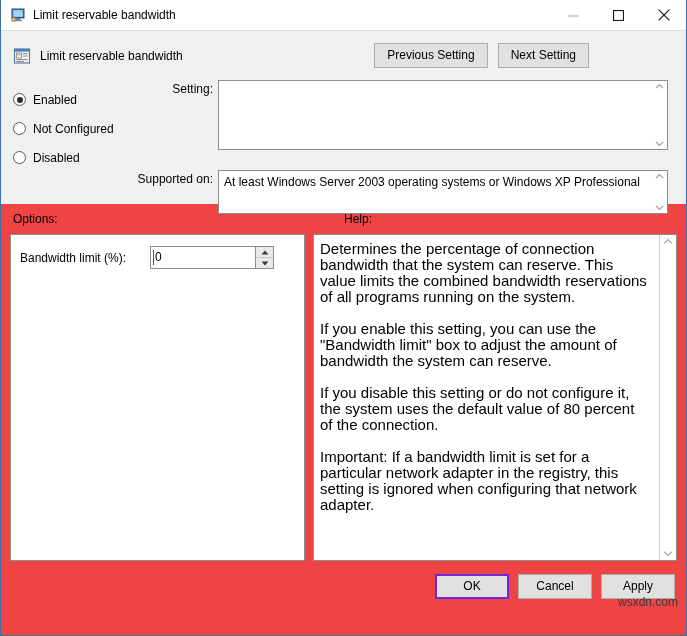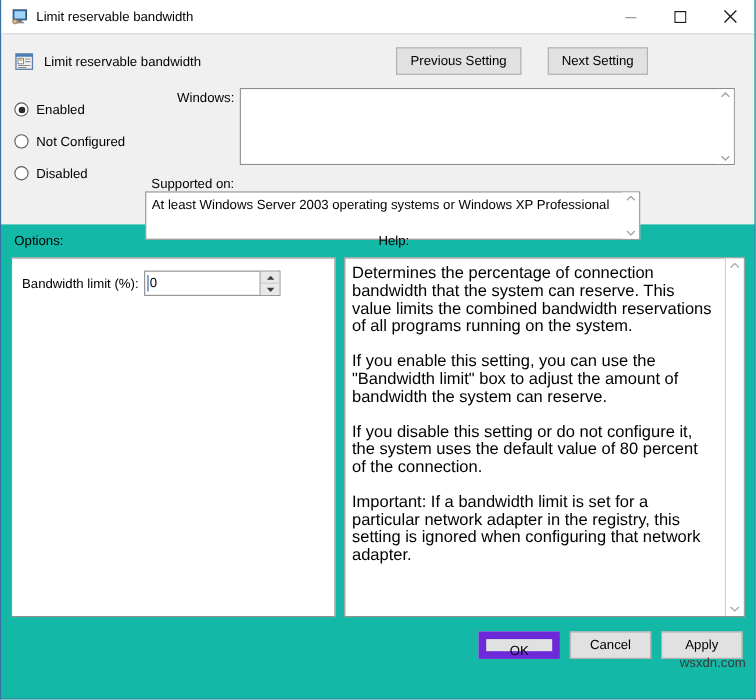--- a/index.html
+++ b/index.html
@@ -10,21 +10,21 @@
   body {
     font-family: "Liberation Sans", sans-serif;
     -webkit-font-smoothing: antialiased;
   }
 
   .window {
     position: relative;
     width: 687px;
     height: 636px;
     box-sizing: border-box;
-    background: #14b8a6;
+    background: #ef4444;
     border: 1px solid #3a6ea5;
     border-top: none;
     overflow: hidden;
   }
 
   
   .titlebar {
     position: relative;
     height: 30px;
     background: #ffffff;
@@ -77,21 +77,21 @@
     display: block;
   }
   .header-title {
     font-size: 12px;
     color: #000;
     white-space: nowrap;
   }
   .header-spacer { flex: 1 1 auto; }
   .hdr-buttons {
     display: flex;
-    gap: 24px;
+    gap: 10px;
     margin-right: 97px;
   }
   .btn {
     font-family: "Liberation Sans", sans-serif;
     font-size: 12px;
     color: #000;
     background: #e1e1e1;
     border: 1px solid #adadad;
     padding: 0 12px;
     height: 25px;
@@ -201,21 +201,21 @@
   #comment-box {
     width: 450px;
     height: 70px;
     margin-left: 5px;
   }
   #supported-box {
     width: 450px;
     height: 44px;
     margin-left: 5px;
   }
-  .supported-row { margin-top: 8px; flex-direction: column; }
+  .supported-row { margin-top: 20px; }
 
   
   .sectionlabels {
     position: relative;
     height: 30px;
   }
   .lbl-options {
     position: absolute;
     left: 12px;
     top: 8px;
@@ -281,21 +281,21 @@
   
   .opt-row {
     display: flex;
     align-items: center;
     padding: 11px 0 0 9px;
   }
   .opt-label {
     font-size: 12px;
     color: #000;
     white-space: nowrap;
-    margin-right: 5px;
+    margin-right: 24px;
   }
   .spinner {
     display: flex;
     border: 1px solid #8d8d8d;
     background: #ffffff;
     box-sizing: border-box;
     width: 124px;
     height: 23px;
   }
   .spinner-input {
@@ -343,21 +343,21 @@
     padding-right: 11px;
     box-sizing: border-box;
     gap: 9px;
   }
   .footer .btn {
     width: 74px;
     height: 25px;
     padding: 0;
   }
   .btn-default {
-    border: 7px solid #6d28d9;
+    border: 2px solid #6d28d9;
     background: #e1e1e1;
     line-height: 21px;
   }
   .watermark {
     position: absolute;
     right: 8px;
     bottom: 2px;
     font-size: 12px;
     color: #3a3a3a;
     font-family: "Liberation Sans", sans-serif;
@@ -435,21 +435,21 @@
       </div>
       <div class="radio-row">
         <span class="radio-mark"></span>
         <span class="radio-label">Disabled</span>
       </div>
     </div>
 
     <div class="fields">
 
       <div class="field-row">
-        <span class="field-label label-comment">Windows:</span>
+        <span class="field-label label-comment">Setting:</span>
         <div class="textbox" id="comment-box">
           <div class="textbox-inner" placeholder=""></div>
           <div class="vscroll">
             <svg width="9" height="7" viewBox="0 0 9 7">
               <polyline points="1,5 4.5,1.5 8,5" fill="none" stroke="#a0a0a0" stroke-width="1.2"></polyline>
             </svg>
             <svg width="9" height="7" viewBox="0 0 9 7">
               <polyline points="1,2 4.5,5.5 8,2" fill="none" stroke="#a0a0a0" stroke-width="1.2"></polyline>
             </svg>
           </div>

